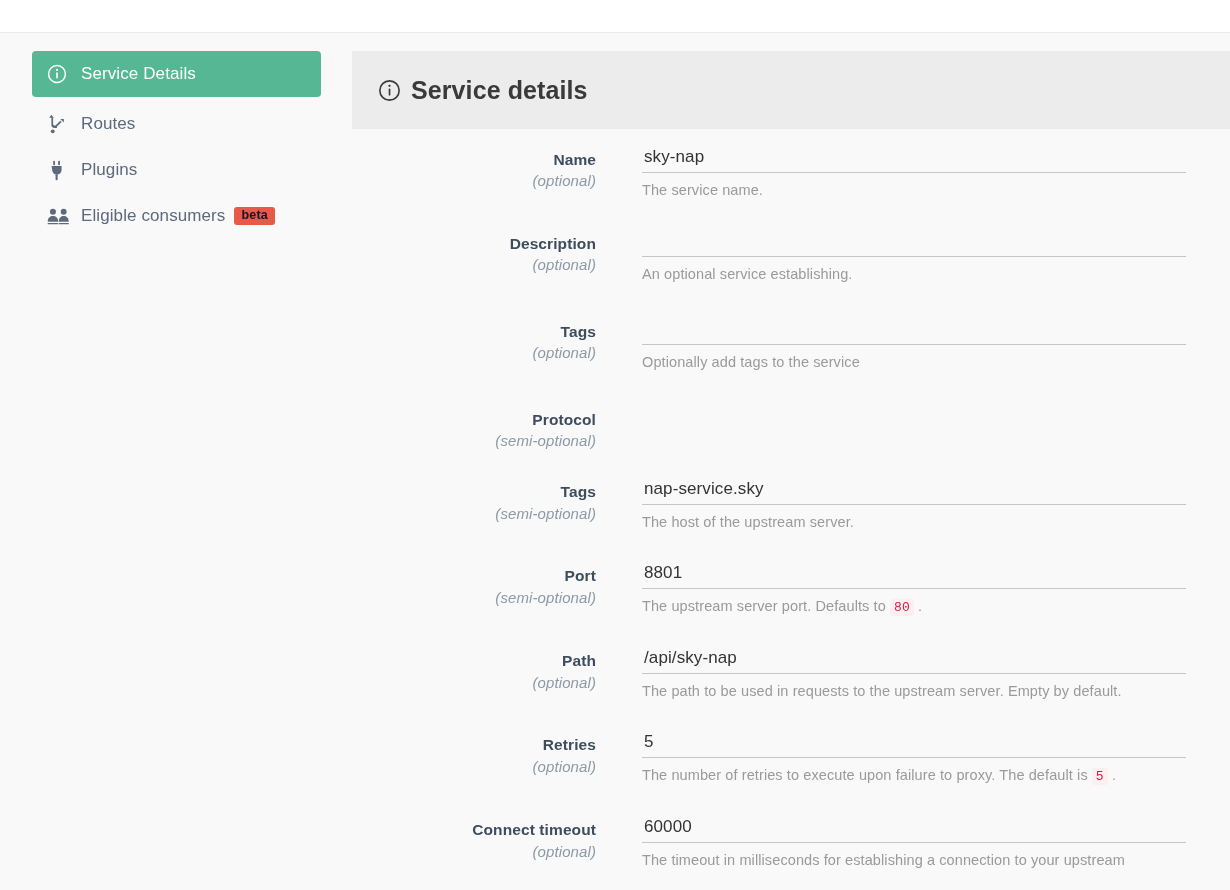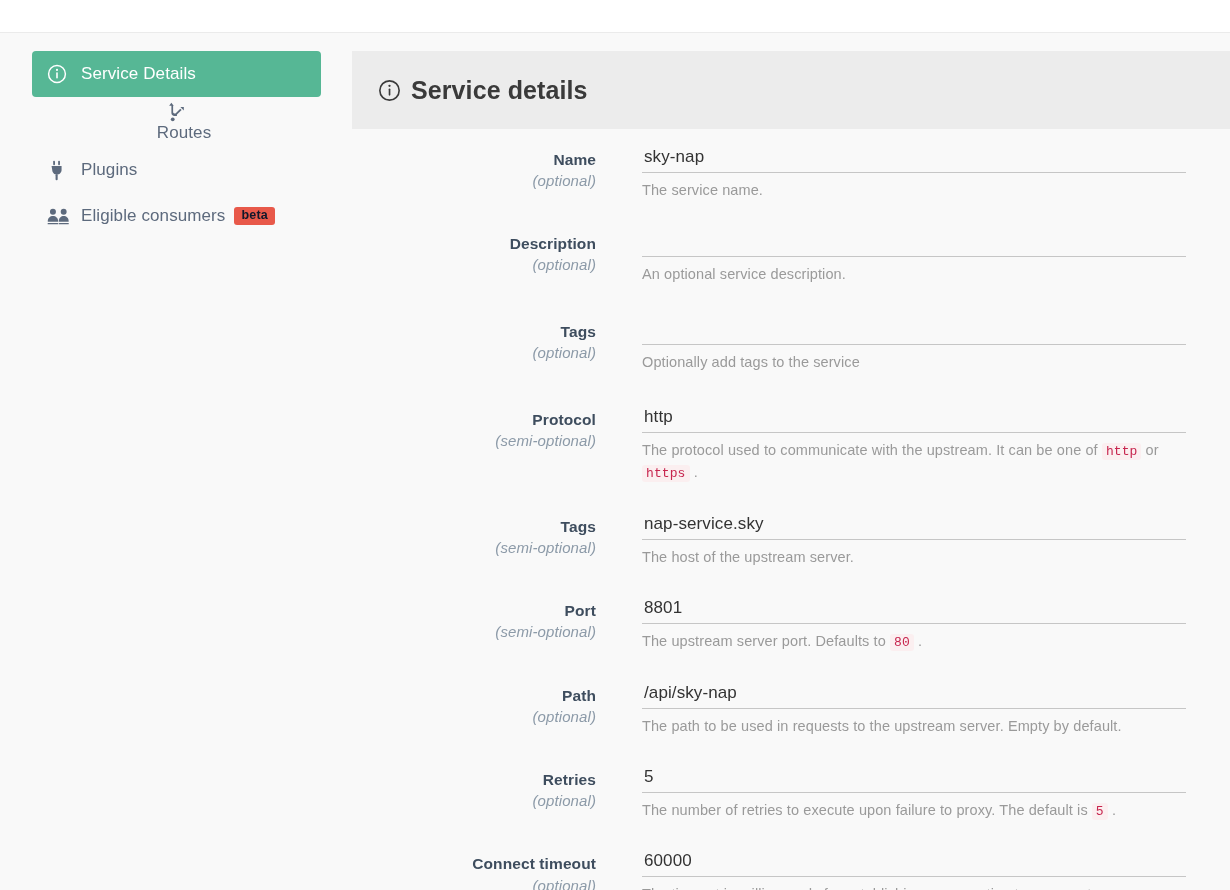--- a/index.html
+++ b/index.html
@@ -75,21 +75,21 @@
     border-radius: 3px;
     background: #e8594a;
     color: #0f172a;
     font-size: 12.5px;
     font-weight: bold;
     line-height: 1;
     letter-spacing: .2px;
   }
 
   
-  #nav-routes      { margin-top: 4px; flex-direction: column; }
+  #nav-routes      { margin-top: 4px; }
   #nav-plugins     { margin-top: 0px; text-align: center; }
   #nav-consumers   { margin-top: 0px; }
 
   
   #main {
     flex: 1 1 auto;
     min-width: 0;
     padding-top: 18px;
   }
 
@@ -278,44 +278,40 @@
           </div>
         </div>
         <div class="spacer-row"></div>
         <div class="field-row">
           <div class="field-label-col">
             <span class="field-label">Description</span>
             <span class="field-optional">(optional)</span>
           </div>
           <div class="field-input-col">
             <input type="text" class="field-input" style="">
-            <div class="field-help">An optional service description.</div>
+            <div class="field-help">An optional service establishing.</div>
           </div>
         </div>
         <div class="spacer-row-tall"></div>
         <div class="field-row">
           <div class="field-label-col">
             <span class="field-label">Tags</span>
             <span class="field-optional">(optional)</span>
           </div>
           <div class="field-input-col">
             <input type="text" class="field-input" style="">
             <div class="field-help">Optionally add tags to the service</div>
           </div>
         </div>
         <div class="spacer-row-tall"></div>
         <div class="field-row">
           <div class="field-label-col">
             <span class="field-label">Protocol</span>
             <span class="field-optional">(semi-optional)</span>
           </div>
-          <div class="field-input-col">
-            <input type="text" class="field-input" value="http" style="">
-            <div class="field-help">The protocol used to communicate with the upstream. It can be one of <code class="inline-code">http</code> or <code class="inline-code">https</code> .</div>
-          </div>
         </div>
         <div class="spacer-row"></div>
         <div class="field-row">
           <div class="field-label-col">
             <span class="field-label">Tags</span>
             <span class="field-optional">(semi-optional)</span>
           </div>
           <div class="field-input-col">
             <input type="text" class="field-input" value="nap-service.sky" style="">
             <div class="field-help">The host of the upstream server.</div>

